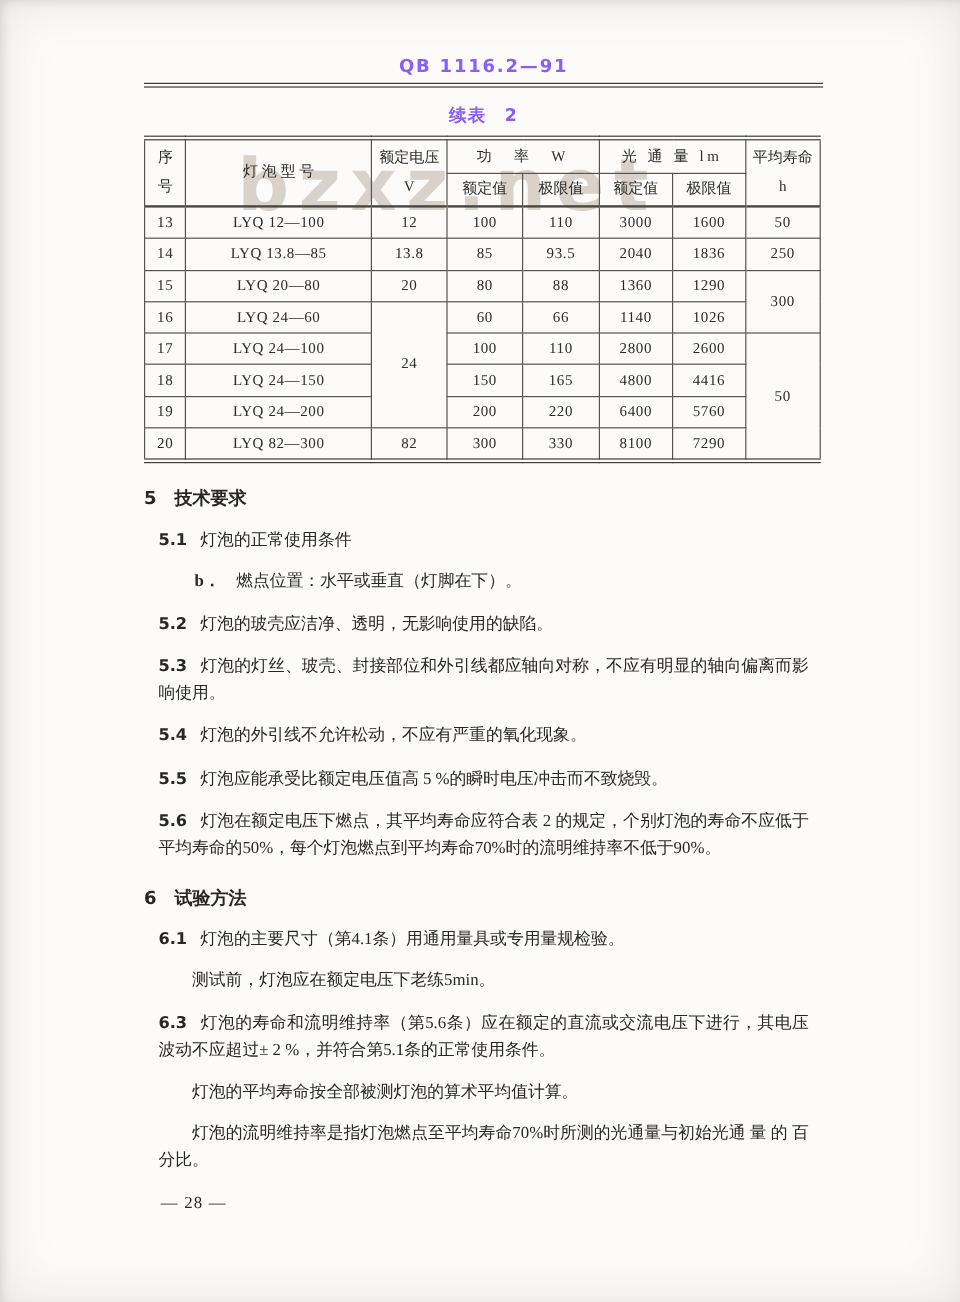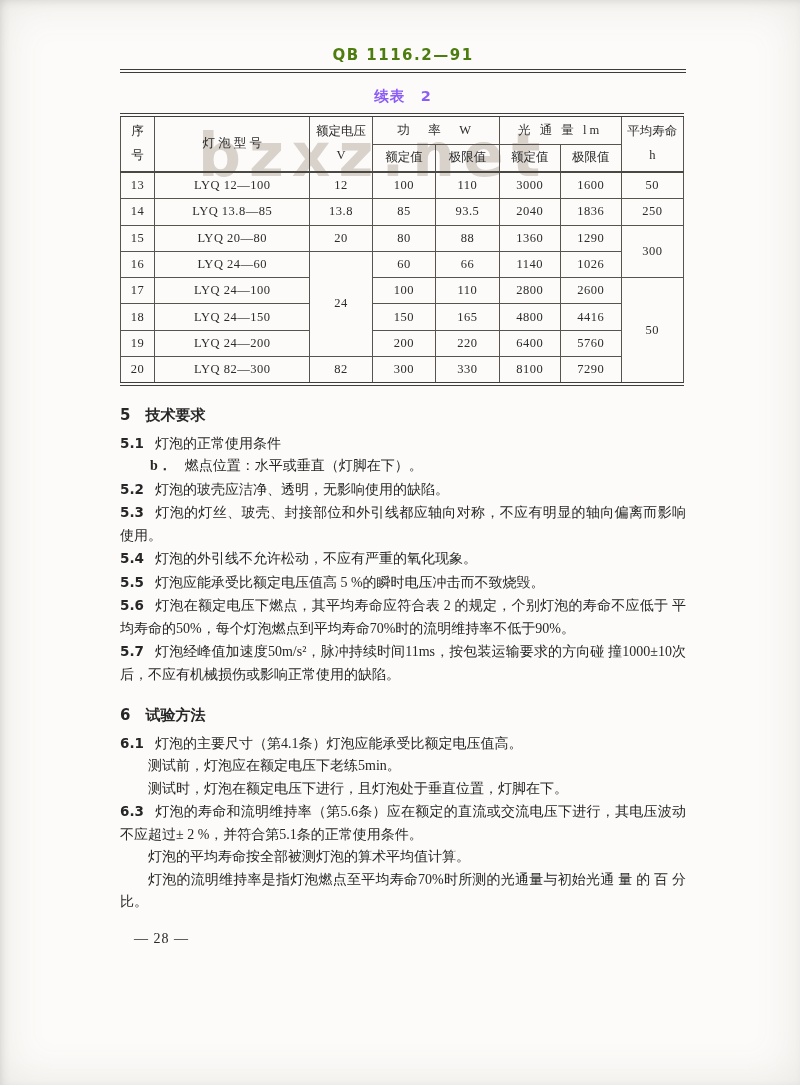--- a/index.html
+++ b/index.html
@@ -17,21 +17,21 @@
     position:absolute; left:198px; top:120px; z-index:1;
     font-family:"DejaVu Sans",sans-serif; font-weight:bold;
     font-size:60px; letter-spacing:8px; color:#ccc5bc; opacity:.75;
     user-select:none;
   }
   .content { position:absolute; left:120px; top:0; width:566px; z-index:2; }
 
   .doc-code {
     margin-top:46px; text-align:center;
     font-family:"DejaVu Sans",sans-serif; font-weight:bold;
-    font-size:15px; letter-spacing:1.5px; color:#4d7c0f;
+    font-size:15px; letter-spacing:1.5px; color:#8b5cf6;
   }
   .header-rule { margin-top:5px; border-bottom:4px double #3b3b3b; height:0; }
 
   .table-title {
     margin-top:14px; text-align:center;
     font-family:"DejaVu Sans",sans-serif; font-weight:bold;
     font-size:14.5px; letter-spacing:1px; color:#8b5cf6;
   }
 
   table.spec {
@@ -51,21 +51,21 @@
   td.model { text-align:left; padding-left:12px; font-weight:600; letter-spacing:1px; }
   .two-line div { line-height:1.9; }
   th.grp { letter-spacing:3px; }
 
   .sec-body { font-size:14px; line-height:22.5px; text-align:justify; color:#272727; }
   .h-sec {
     font-family:"DejaVu Sans",sans-serif; font-weight:bold; font-size:15px;
     margin:18px 0 5px; line-height:22.5px; text-align:left;
   }
   .h-sec .no { margin-right:15px; }
-  .para { margin:0; }
+  .para { margin:12px; }
   .para .no {
     font-family:"DejaVu Sans",sans-serif; font-weight:bold;
     font-size:13.5px; margin-right:11px;
   }
   .item { padding-left:30px; }
   .item .lbl { font-weight:bold; margin-right:13px; }
   .indent { text-indent:28px; }
   .footer-page {
     margin-top:17px; padding-left:14px; font-size:14px; letter-spacing:1px;
   }
@@ -201,30 +201,28 @@
       <div class="h-sec">
         <span class="no">5</span><span>技术要求</span>
       </div>
       <p class="para"><span class="no">5.1</span><span>灯泡的正常使用条件</span></p>
       <p class="para item"><span class="lbl">b．</span><span>燃点位置：水平或垂直（灯脚在下）。</span></p>
       <p class="para"><span class="no">5.2</span><span>灯泡的玻壳应洁净、透明，无影响使用的缺陷。</span></p>
       <p class="para"><span class="no">5.3</span><span>灯泡的灯丝、玻壳、封接部位和外引线都应轴向对称，不应有明显的轴向偏离而影响使用。</span></p>
       <p class="para"><span class="no">5.4</span><span>灯泡的外引线不允许松动，不应有严重的氧化现象。</span></p>
       <p class="para"><span class="no">5.5</span><span>灯泡应能承受比额定电压值高 5 %的瞬时电压冲击而不致烧毁。</span></p>
       <p class="para"><span class="no">5.6</span><span>灯泡在额定电压下燃点，其平均寿命应符合表 2 的规定，个别灯泡的寿命不应低于 平均寿命的50%，每个灯泡燃点到平均寿命70%时的流明维持率不低于90%。</span></p>
-      <p class="para"><span class="no">5.7</span><span>灯泡经峰值加速度50m/s²，脉冲持续时间11ms，按包装运输要求的方向碰 撞1000±10次后，不应有机械损伤或影响正常使用的缺陷。</span></p>
     </div>
 
     <div class="sec-body">
       <div class="h-sec">
         <span class="no">6</span><span>试验方法</span>
       </div>
-      <p class="para"><span class="no">6.1</span><span>灯泡的主要尺寸（第4.1条）灯泡应能承受比额定电压值高。</span></p>
+      <p class="para"><span class="no">6.1</span><span>灯泡的主要尺寸（第4.1条）用通用量具或专用量规检验。</span></p>
       <p class="para indent">测试前，灯泡应在额定电压下老练5min。</p>
-      <p class="para indent">测试时，灯泡在额定电压下进行，且灯泡处于垂直位置，灯脚在下。</p>
       <p class="para"><span class="no">6.3</span><span>灯泡的寿命和流明维持率（第5.6条）应在额定的直流或交流电压下进行，其电压波动不应超过± 2 %，并符合第5.1条的正常使用条件。</span></p>
       <p class="para indent">灯泡的平均寿命按全部被测灯泡的算术平均值计算。</p>
       <p class="para indent">灯泡的流明维持率是指灯泡燃点至平均寿命70%时所测的光通量与初始光通 量 的 百 分比。</p>
     </div>
 
     <div class="footer-page">— 28 —</div>
 
   </div>
 </div>
 

